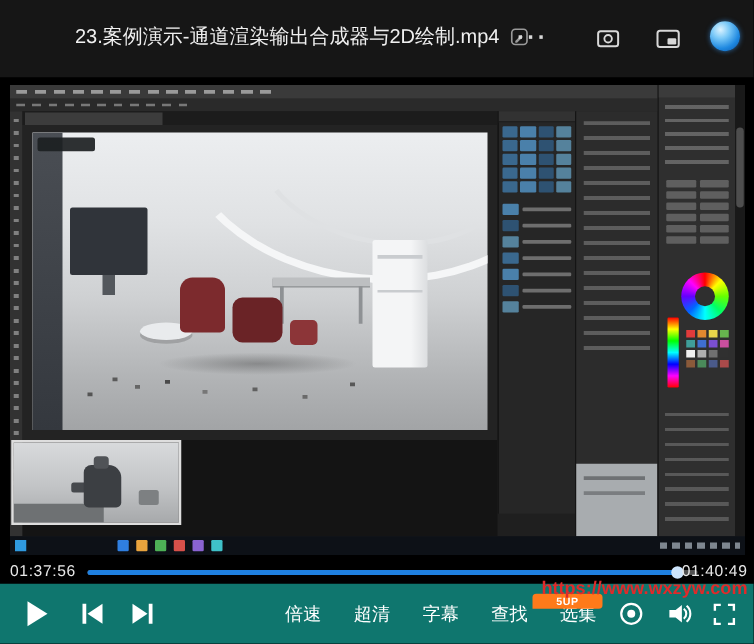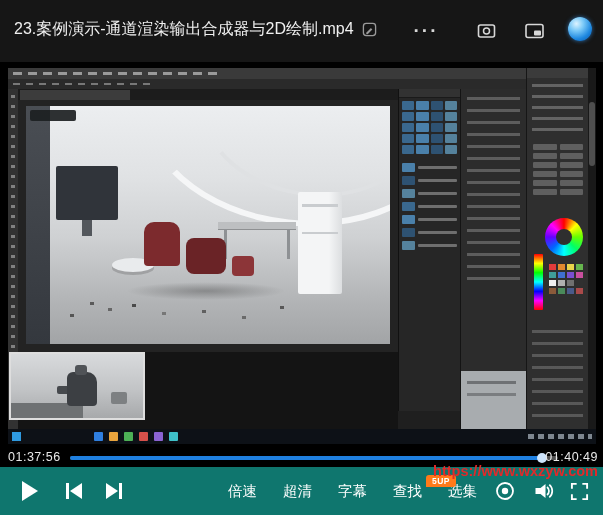--- a/index.html
+++ b/index.html
@@ -3,21 +3,21 @@
 <meta charset="utf-8">
 <style>
   :root { --accent:#1f80e0; --wm-red:#e02a2a; }
   * { box-sizing:border-box; margin:0; padding:0; }
   body { margin:0; background:#000; font-family:"Liberation Sans",sans-serif; }
   .stage { position:relative; width:603px; height:515px; background:#000; overflow:hidden; }
 
   
   .titlebar { position:absolute; left:0; top:0; width:603px; height:62px; background:#161616; }
   .title-row { position:absolute; left:14px; top:19px; display:flex; align-items:center; gap:8px; }
-  .page-title { font-size:16px; color:#f0f0f0; white-space:nowrap; }
+  .page-title { font-size:16px; color:#f0f0f0; white-space:nowrap;margin-left:46px; }
   .hicon { position:absolute; top:18px; display:flex; align-items:center; justify-content:center; width:26px; height:26px; cursor:pointer; }
   .more-btn { right:164px; color:#d8d8d8; font-size:19px; font-weight:bold; letter-spacing:2px; }
   .shot-btn { right:104px; }
   .pip-btn { right:56px; }
   .ball { position:absolute; right:11px; top:17px; width:24px; height:24px; border-radius:50%;
           background:radial-gradient(circle at 35% 28%, #dcf3ff 0%, #7ccaf8 30%, #1e88e0 65%, #0a4fa0 100%);
           box-shadow:0 0 4px rgba(60,160,255,.6); }
 
   
   .video { position:absolute; left:0; top:62px; width:603px; height:385px; background:#000; cursor:pointer; }
@@ -125,21 +125,21 @@
 
   
   .controls { position:absolute; left:0; top:467px; width:603px; height:48px; background:#0f766e; }
   .cbtn { position:absolute; top:0; height:48px; display:flex; align-items:center; justify-content:center; cursor:pointer; }
   .play-btn { left:16px; width:28px; }
   .prev-btn { left:60px; width:28px; }
   .next-btn { left:100px; width:28px; }
   .label-group { position:absolute; left:228px; top:0; height:48px; display:flex; align-items:center; gap:26px; }
   .ctl-label { font-size:14.5px; color:#fff; cursor:pointer; white-space:nowrap; position:relative; }
   .badge { position:absolute; top:-7px; left:-22px; background:#ff7a1a; color:#fff; font-size:8.5px; font-weight:bold;
-           padding:1px 6px; border-radius:3px 3px 3px 0; letter-spacing:.5px; }
+           padding:1px 19px; border-radius:3px 3px 3px 0; letter-spacing:.5px; }
   .target-btn { right:84px; width:28px; }
   .vol-btn { right:46px; width:28px; }
   .fs-btn { right:10px; width:28px; }
 </style>
 </head>
 <body>
 
 <div class="stage">
 
   <div class="titlebar">

